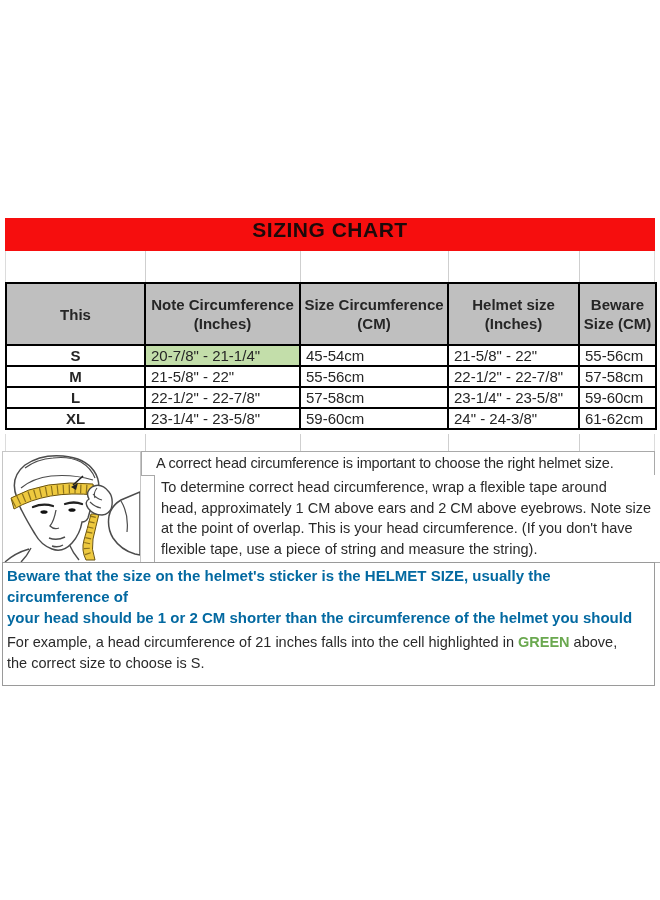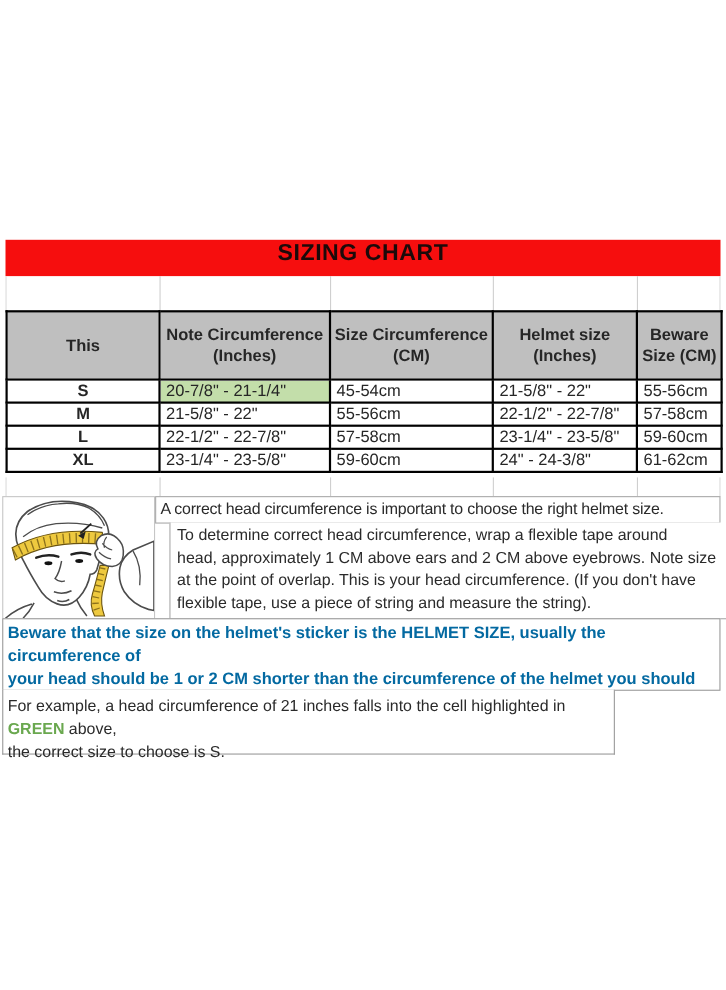--- a/index.html
+++ b/index.html
@@ -46,35 +46,35 @@
   
   .figure-cell {
     position:absolute; left:2px; top:451px; width:139px; height:112px;
     border:1px solid #c6c6c6; background:#ffffff;
   }
 
   
   .note { position:absolute; background:#ffffff; font-size:14.5px; color:#2a2a2a; }
   .note-single {
     left:141px; top:451px; width:514px; height:25px;
-    border:1px solid #a9a9a9; line-height:23px; padding-left:4px;
+    border:1px solid #a9a9a9; line-height:23px; padding-left:14px;
     letter-spacing:-0.2px; white-space:nowrap;
   }
   .note-howto {
     left:141px; top:475px; width:514px; height:88px;
     border:1px solid #a9a9a9; border-top:none;
     line-height:20.5px; padding:2px 4px 0 6px; white-space:pre-line;margin-left:13px;
   }
   .note-beware {
     left:2px; top:562px; width:653px; height:66px;
     border:1px solid #9a9a9a; font-weight:bold; color:#0369a1;
     line-height:21px; padding:2px 4px 0 4px; font-size:15px; white-space:pre-line;
   }
   .note-example {
-    left:2px; top:627px; width:557px; height:59px;
+    left:2px; top:627px; width:653px; height:59px;
     border:1px solid #9a9a9a; border-top:none;
     line-height:21px; padding:5px 4px 0 4px; white-space:pre-line;
   }
   .green-word { color:#6aa84f; font-weight:bold; }
 </style>
 </head>
 <body>
 
 <div class="canvas">
 

